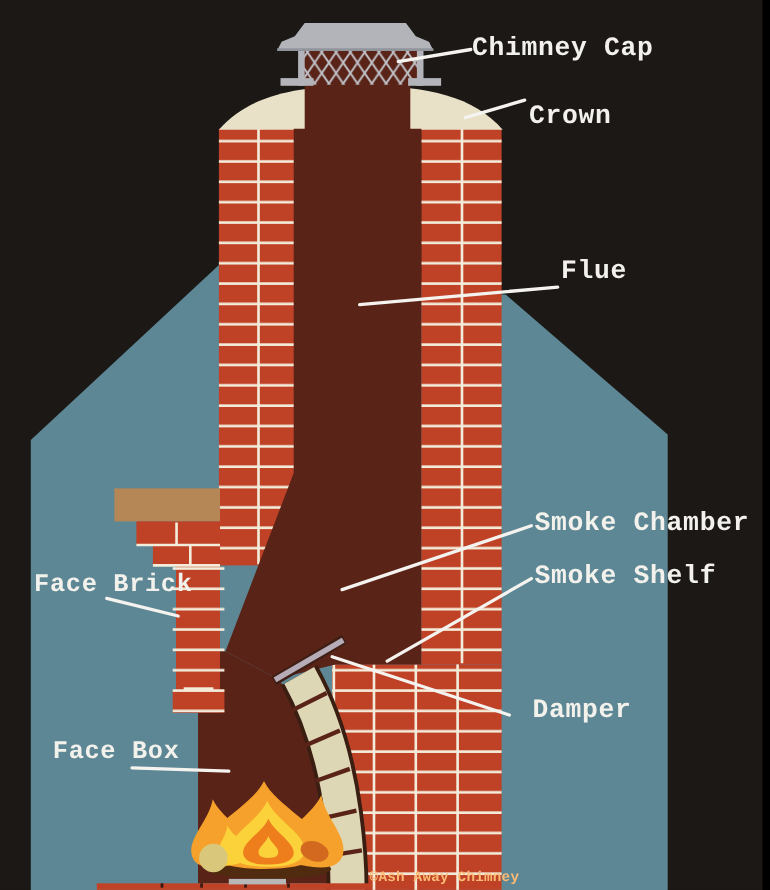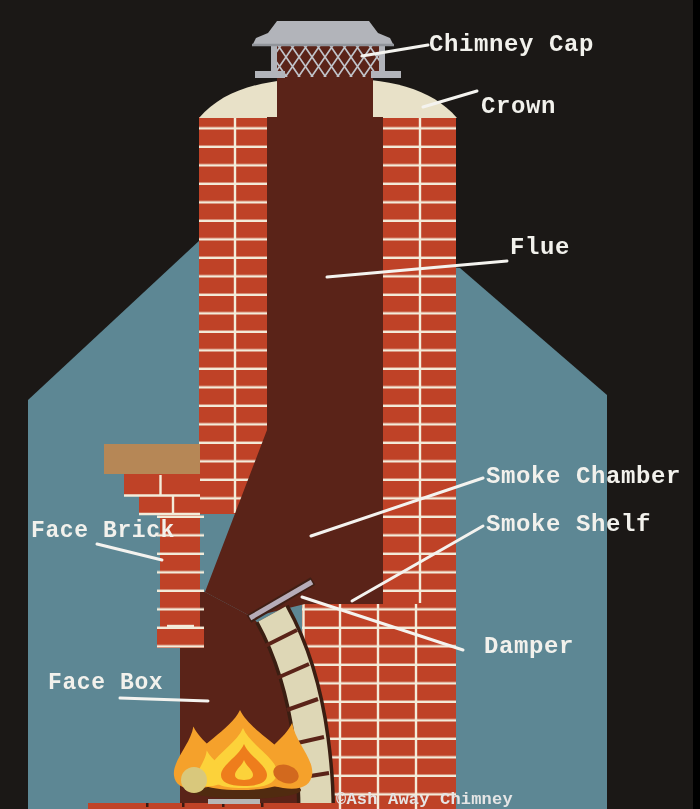--- a/index.html
+++ b/index.html
@@ -7,21 +7,21 @@
     position:relative;width:693px;height:809px;overflow:hidden;
     background:#1b1816;font-family:Liberation Mono, monospace;
   }
   #diagram-svg{position:absolute;left:0;top:0;}
   .label{
     position:absolute;color:#f2f1ec;font-size:24px;font-weight:600;
     letter-spacing:0.6px;white-space:nowrap;line-height:1;
   }
   .label.small{font-size:23px;}
   .watermark{
-    position:absolute;color:#e5e5e5;font-size:17px;font-weight:600;
+    position:absolute;color:#fdba74;font-size:13px;font-weight:600;
     letter-spacing:0.2px;white-space:nowrap;line-height:1;
   }
 </style>
 </head>
 <body>
 
 <div id="stage">
 
   <svg id="diagram-svg" width="700" height="809" viewBox="0 0 700 809">
     <defs>

